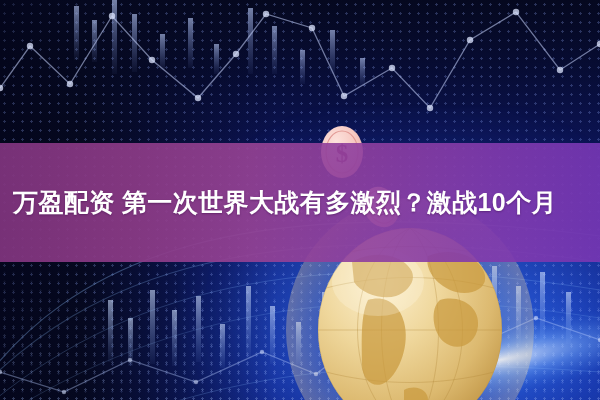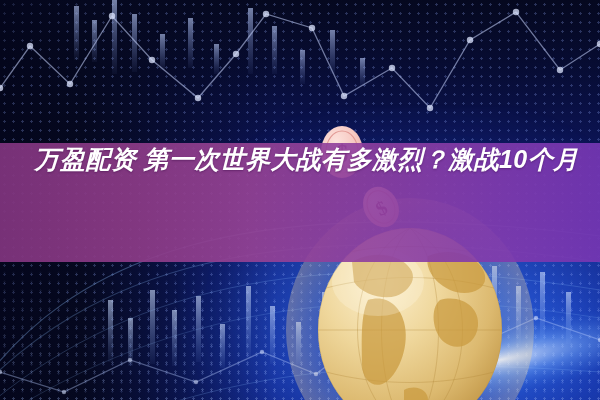--- a/index.html
+++ b/index.html
@@ -62,24 +62,23 @@
       rgba(139,58,134,.92) 20%,
       rgba(150,66,148,.90) 42%,
       rgba(141,62,160,.90) 63%,
       rgba(129,58,172,.91) 82%,
       rgba(116,54,178,.93) 100%);
   }
 
   
   .headline{
     position:absolute;left:0;top:143px;width:600px;height:119px;
-    display:flex;
+    display:flex;flex-direction:column;
     align-items:center;justify-content:center;
     gap:2px;
-    font-style:italic;
   }
   .line{
     color:#ffffff;
     font-size:25px;
     font-weight:bold;
     letter-spacing:.4px;
     line-height:1.32;
     white-space:nowrap;
     text-shadow:0 1px 2px rgba(60,10,70,.45);
   }

